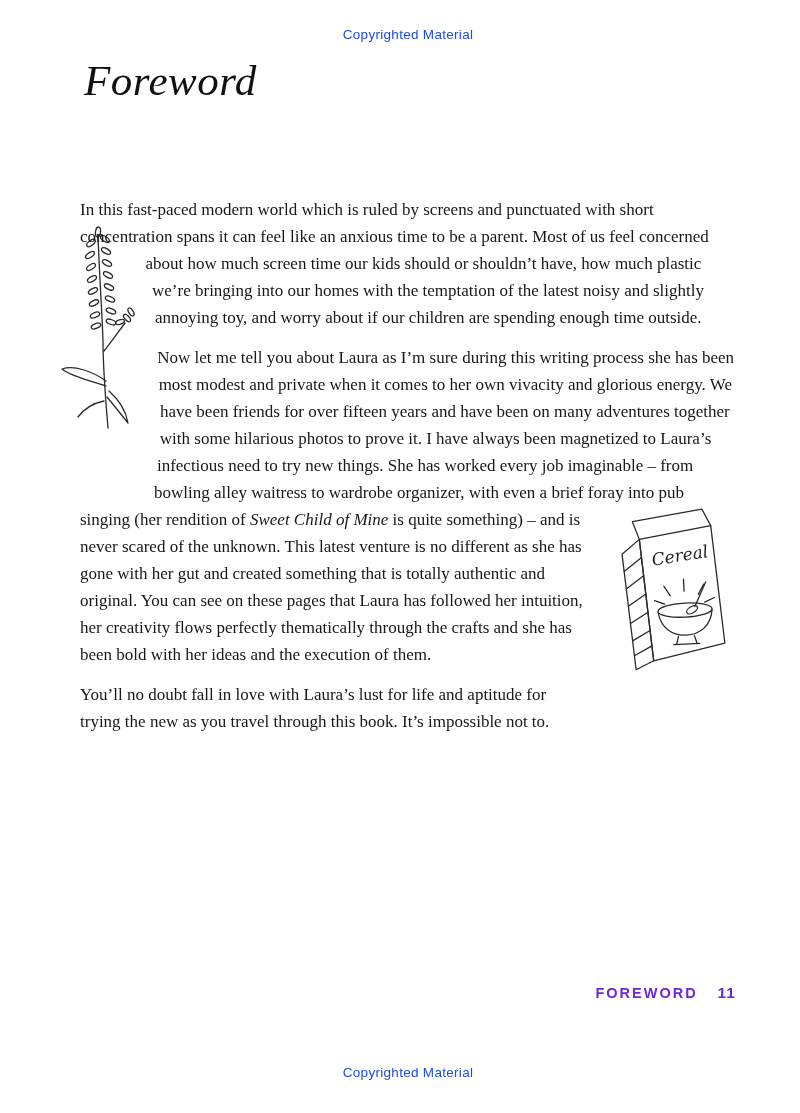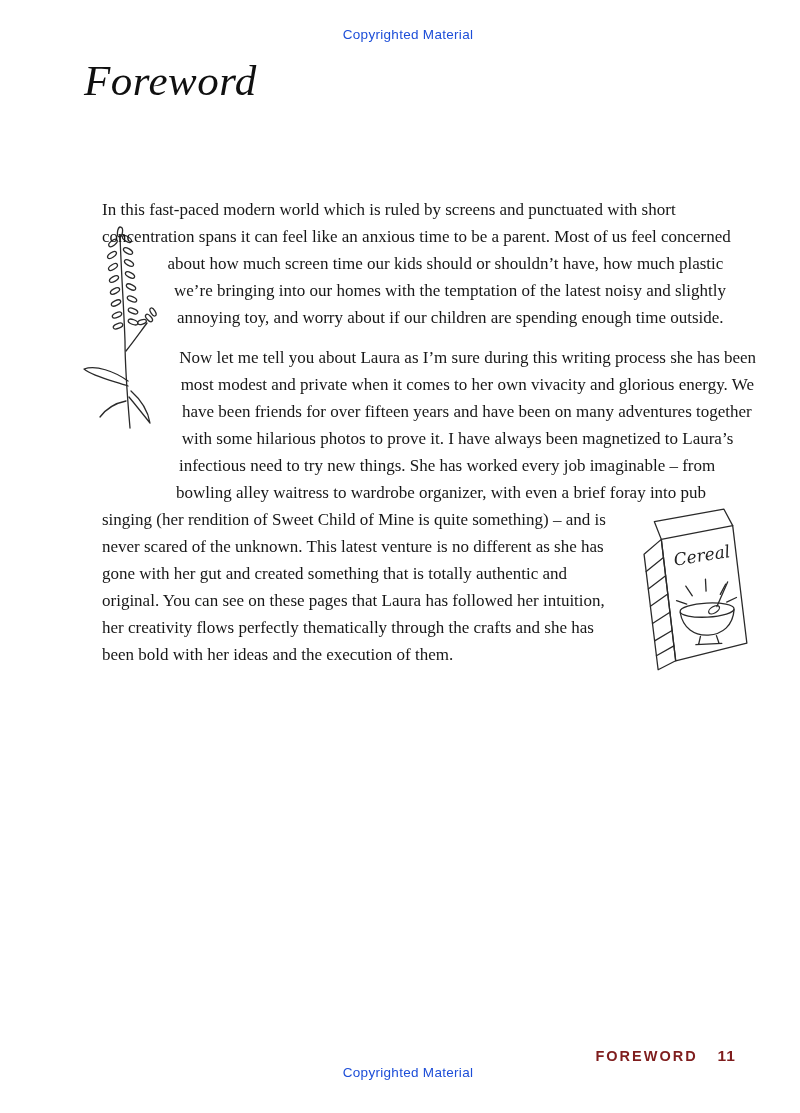--- a/index.html
+++ b/index.html
@@ -25,44 +25,44 @@
   .copyright.bottom { top:1065px; }
   .title {
     position:absolute; left:84px; top:56px;
     margin:0;
     font-family:"Liberation Serif", serif;
     font-style:italic; font-weight:400;
     font-size:43px; letter-spacing:.5px;
     color:#101010;
   }
   .content {
-    position:absolute; left:102px; top:196px; width:656px;
+    position:absolute; left:80px; top:196px; width:656px;
     font-size:17px; line-height:27px;
     text-align:left;
   }
   .content p { margin:0 0 13px 0; }
   .plant-float {
     float:left;
     width:72px; height:274px;
     margin-right:8px;
     shape-outside:polygon(0 0, 44px 0, 66px 90px, 72px 200px, 64px 274px, 0 274px);
     shape-margin:8px;
   }
   .plant-float svg { display:block; margin-left:-26px; }
   .cereal-float {
     float:right;
     width:134px; height:170px;
     margin:2px 0 6px 12px;
   }
-  .ital { }
+  .ital { font-style:italic; }
   .footer {
-    position:absolute; right:64px; top:1047px;
+    position:absolute; right:64px; top:984px;
     font-family:"Liberation Sans", sans-serif;
     font-weight:700; font-size:14.5px;
-    letter-spacing:2px; color:#7f1d1d;
+    letter-spacing:2px; color:#6d28d9;
   }
   .footer .pg { margin-left:20px; font-size:15.5px; letter-spacing:1px; }
   .sketch { stroke:#2a2a2a; fill:none; stroke-width:1.3; stroke-linecap:round; stroke-linejoin:round; }
 </style>
 </head>
 <body>
 
 <div class="page">
 
   <div class="copyright top">Copyrighted Material</div>
@@ -118,20 +118,21 @@
           <ellipse cx="82" cy="103" rx="27" ry="7"></ellipse>
           <path d="M55 104 C57 120 68 128 82 128 C96 128 107 120 109 104"></path>
           <path d="M74 129 L72 136 M90 129 L92 136 M69 137 L95 137"></path>
           <path d="M104 76 L92 100"></path>
           <ellipse cx="89" cy="103" rx="6" ry="3.2" transform="rotate(-28 89 103)"></ellipse>
           <path d="M82 72 L82 84 M62 78 L68 88 M102 78 L96 88 M52 92 L62 96 M112 92 L102 96"></path>
         </g>
       </svg></span><span> is quite something) – and is never scared of the unknown. This latest venture is no different as she has gone with her gut and created something that is totally authentic and original. You can see on these pages that Laura has followed her intuition, her creativity flows perfectly thematically through the crafts and she has been bold with her ideas and the execution of them.</span>
     </p>
 
+    <p>You’ll no doubt fall in love with Laura’s lust for life and aptitude for trying the new as you travel through this book. It’s impossible not to.</p>
 
   </div>
 
   <div class="footer">
     <span>FOREWORD</span><span class="pg">11</span>
   </div>
 
   <div class="copyright bottom">Copyrighted Material</div>
 
 </div>

